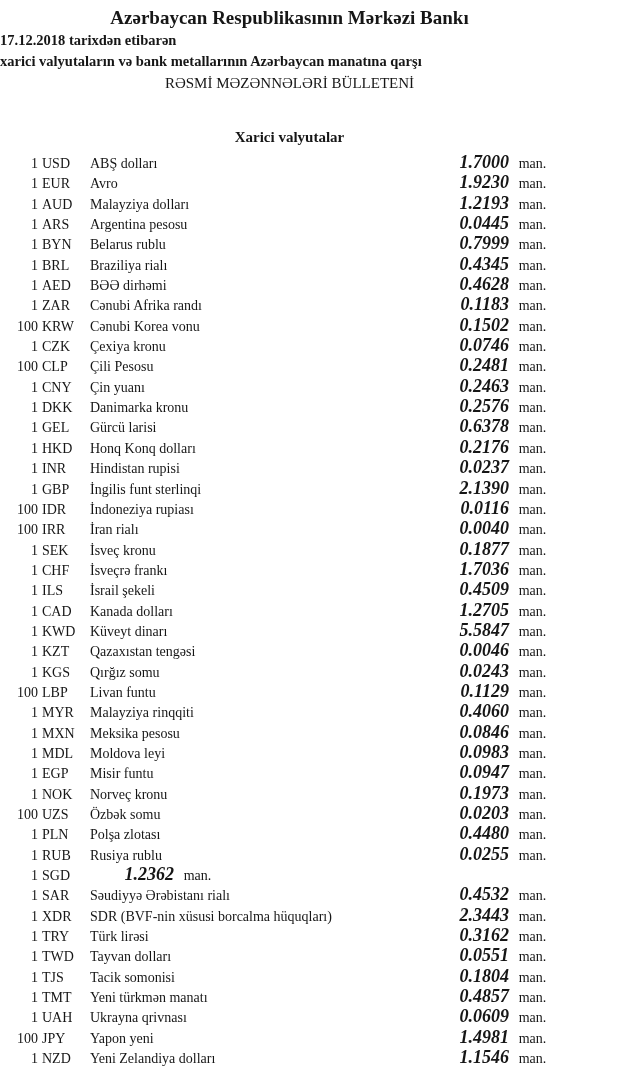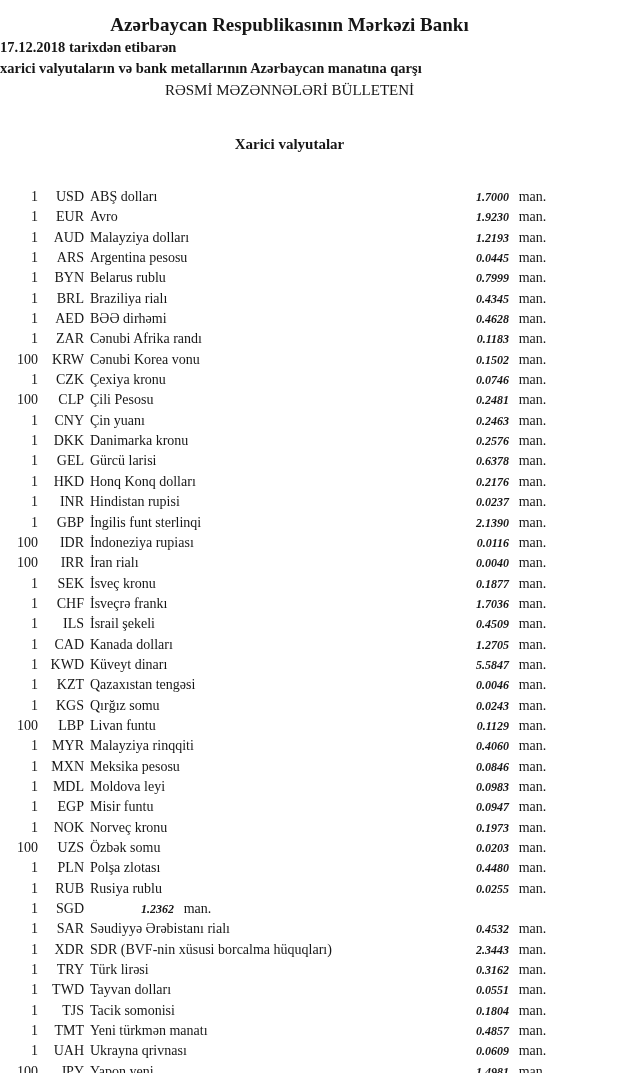--- a/index.html
+++ b/index.html
@@ -11,21 +11,21 @@
     width: 620px;
     height: 1073px;
     font-family: "Liberation Serif", "DejaVu Serif", serif;
     color: #161616;
     overflow: hidden;
   }
   .page {
     width: 579px;
     height: 1073px;
     box-sizing: border-box;
-    padding-top: 13px;
+    padding-top: 6px;
   }
   .bank-title {
     font-size: 19px;
     font-weight: bold;
     text-align: center;
     margin: 0;
     line-height: 24px;
   }
   .hline {
     font-size: 14.5px;
@@ -59,36 +59,35 @@
     white-space: nowrap;
   }
   .qty {
     width: 30px;
     text-align: right;
     flex: none;
   }
   .code {
     width: 42px;
     margin-left: 4px;
-    text-align: right;
+    text-align: left;
     flex: none;
   }
   .cname {
     flex: 1 1 auto;
     margin-left: 6px;
     overflow: hidden;
   }
   .rate {
     width: 90px;
     text-align: right;
     flex: none;
     font-weight: bold;
     font-style: italic;
-    font-size: 12px;
-    margin-top: 28px;
+    font-size: 18px;
   }
   .unit {
     width: 47px;
     text-align: center;
     flex: none;
   }
 </style>
 </head>
 <body>
 

